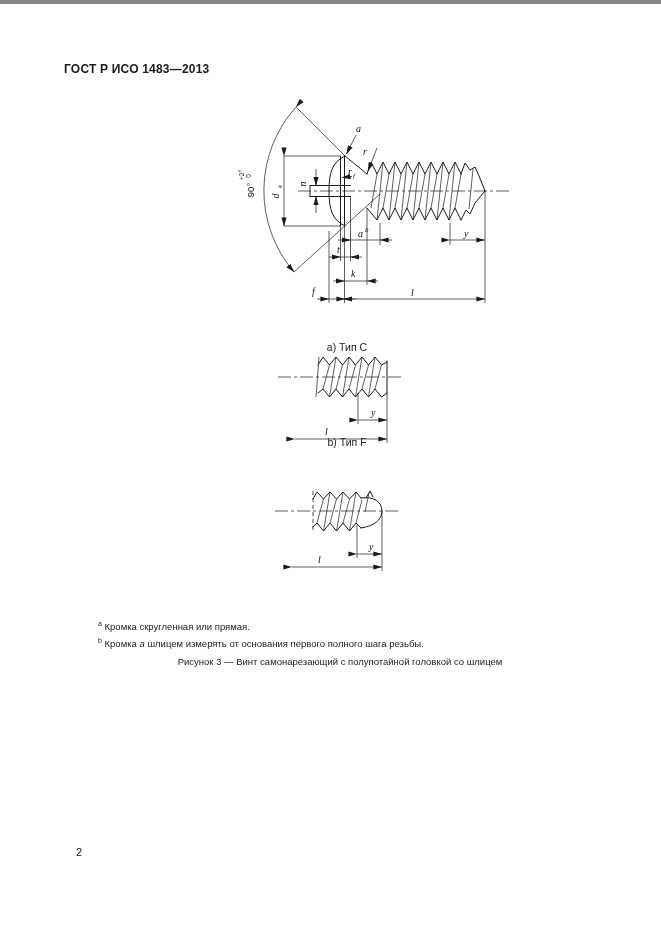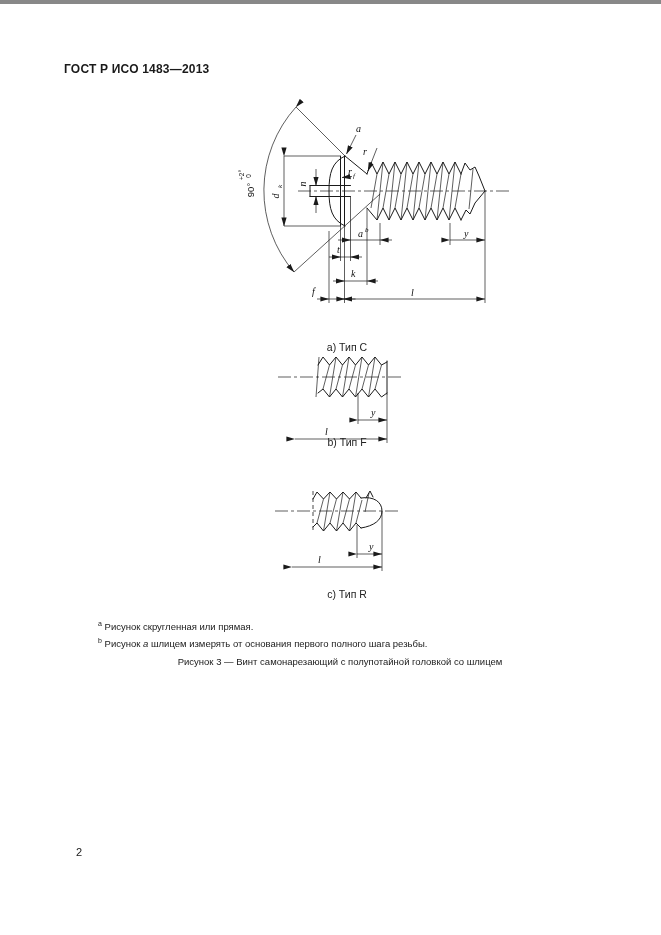--- a/index.html
+++ b/index.html
@@ -163,24 +163,23 @@
       </g>
       <g>
         <path class="thin" d="M87,46 V79 M112,32 V92"></path>
         <path class="thin" d="M87,75 H112" marker-start="url(#ah)" marker-end="url(#ah)"></path>
         <path class="thin" d="M22,88 H112" marker-start="url(#ah)" marker-end="url(#ah)"></path>
       </g>
       <text class="dim-label" x="99" y="71">y</text>
       <text class="dim-label" x="48" y="84">l</text>
     </svg>
   </div>
-  <div class="sub-caption" style="top:584px;">c) Тип R</div>
 
   <div class="footnotes">
-    <div><sup>a</sup><span> Рисунок скругленная или прямая.</span></div>
-    <div><sup>b</sup><span> Рисунок </span><i>a</i><span> шлицем измерять от основания первого полного шага резьбы.</span></div>
+    <div><sup>a</sup><span> Кромка скругленная или прямая.</span></div>
+    <div><sup>b</sup><span> Кромка </span><i>a</i><span> шлицем измерять от основания первого полного шага резьбы.</span></div>
   </div>
 
   <div class="fig-caption">Рисунок 3 — Винт самонарезающий с полупотайной головкой со шлицем</div>
 
   <div class="page-number">2</div>
 
 </div>
 
 </body></html>

